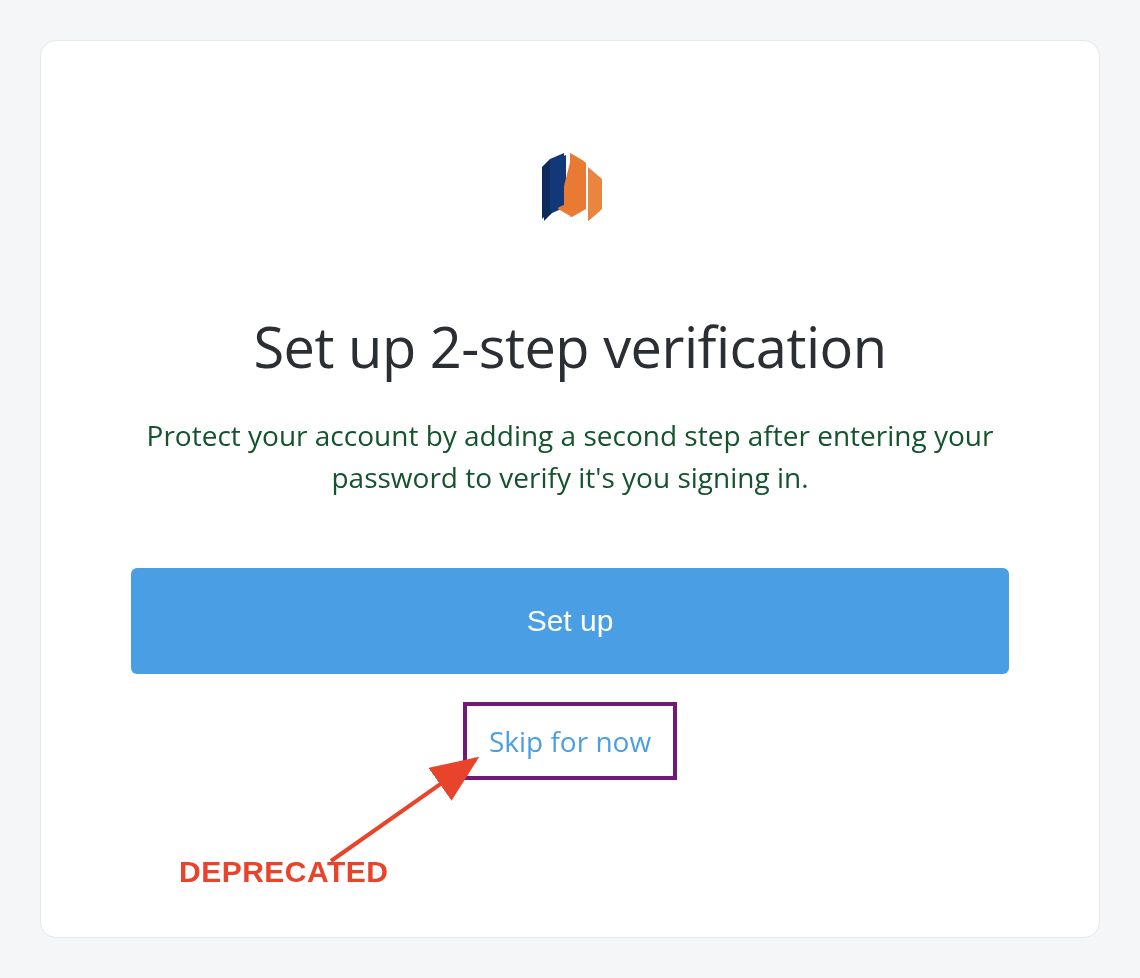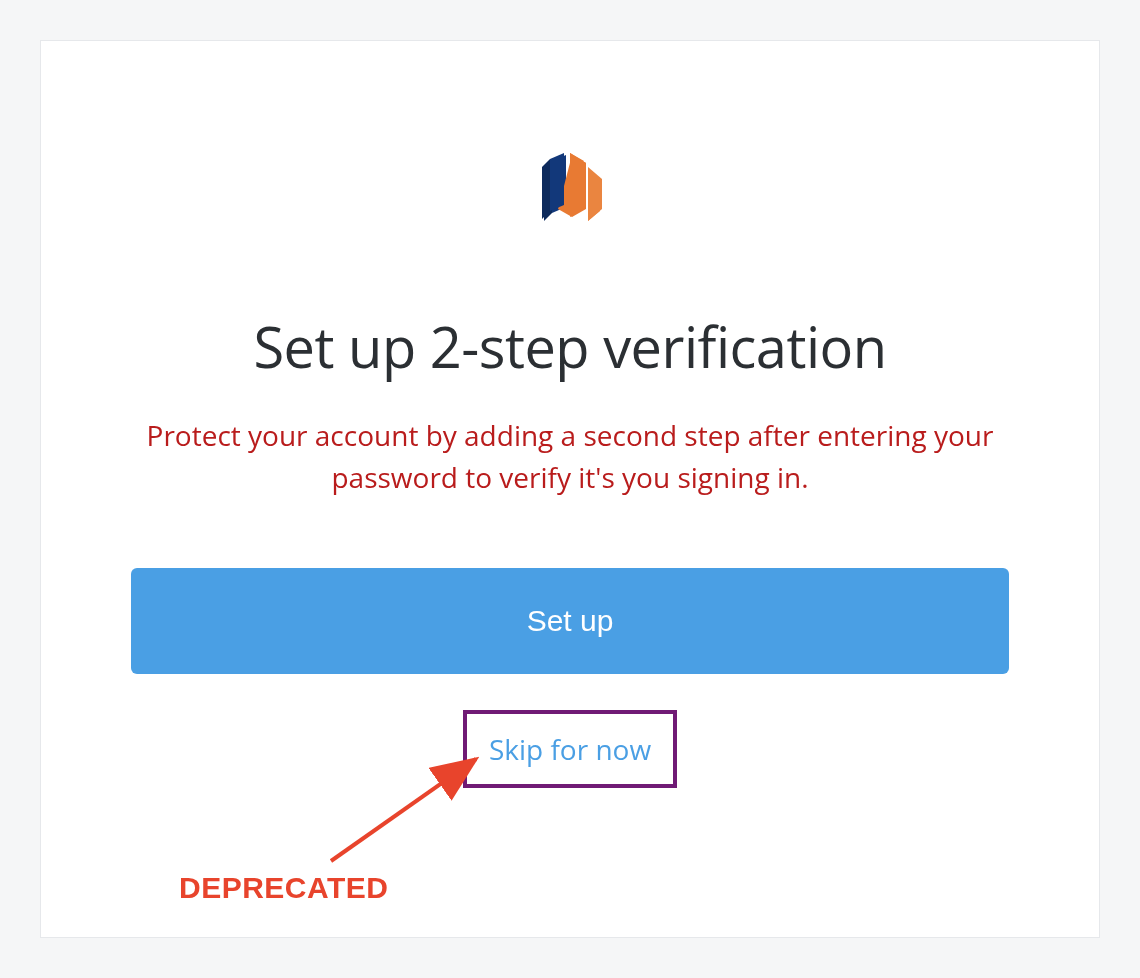--- a/index.html
+++ b/index.html
@@ -9,21 +9,21 @@
     }
     body {
       font-family: -apple-system, BlinkMacSystemFont, "Segoe UI", "Open Sans", Helvetica, Arial, sans-serif;
       background: #f5f6f7;
       width: 1140px;
       height: 978px;
       padding: 40px;
     }
     .card {
       background: #ffffff;
-      border-radius: 0;
+      border-radius: 16px;
       border: 1px solid #e6e8eb;
       width: 100%;
       height: 898px;
       padding: 110px 90px 28px 90px;
       position: relative;
       text-align: center;
     }
     .logo {
       display: inline-block;
       margin-bottom: 60px;
@@ -35,57 +35,57 @@
     .title {
       font-size: 56px;
       font-weight: 400;
       color: #2b2f33;
       margin-bottom: 30px;
       letter-spacing: -0.5px;
     }
     .subtitle {
       font-size: 28px;
       font-weight: 400;
-      color: #b91c1c;
+      color: #14532d;
       line-height: 1.5;
       margin-bottom: 70px;
       padding: 0 0px;
     }
     .btn-primary {
       display: block;
       width: 100%;
       background: #4a9fe4;
       color: #ffffff;
       font-size: 30px;
       font-weight: 400;
       border: none;
       border-radius: 6px;
       padding: 36px 0;
       cursor: pointer;
-      margin-bottom: 36px;
+      margin-bottom: 28px;
     }
     .skip-container {
       display: inline-block;
       position: relative;
     }
     .btn-skip {
       display: inline-block;
       background: #ffffff;
       color: #4a9fe4;
       font-size: 28px;
       font-weight: 400;
       border: 4px solid #701a75;
       padding: 16px 22px;
       cursor: pointer;
       font-family: inherit;
     }
     .annotation {
       position: absolute;
       left: 138px;
-      bottom: 32px;
+      bottom: 48px;
       display: flex;
       align-items: flex-end;
     }
     .annotation-label {
       color: #e8442c;
       font-weight: 700;
       font-size: 30px;
       font-family: Arial, sans-serif;
       letter-spacing: 0.5px;
     }

